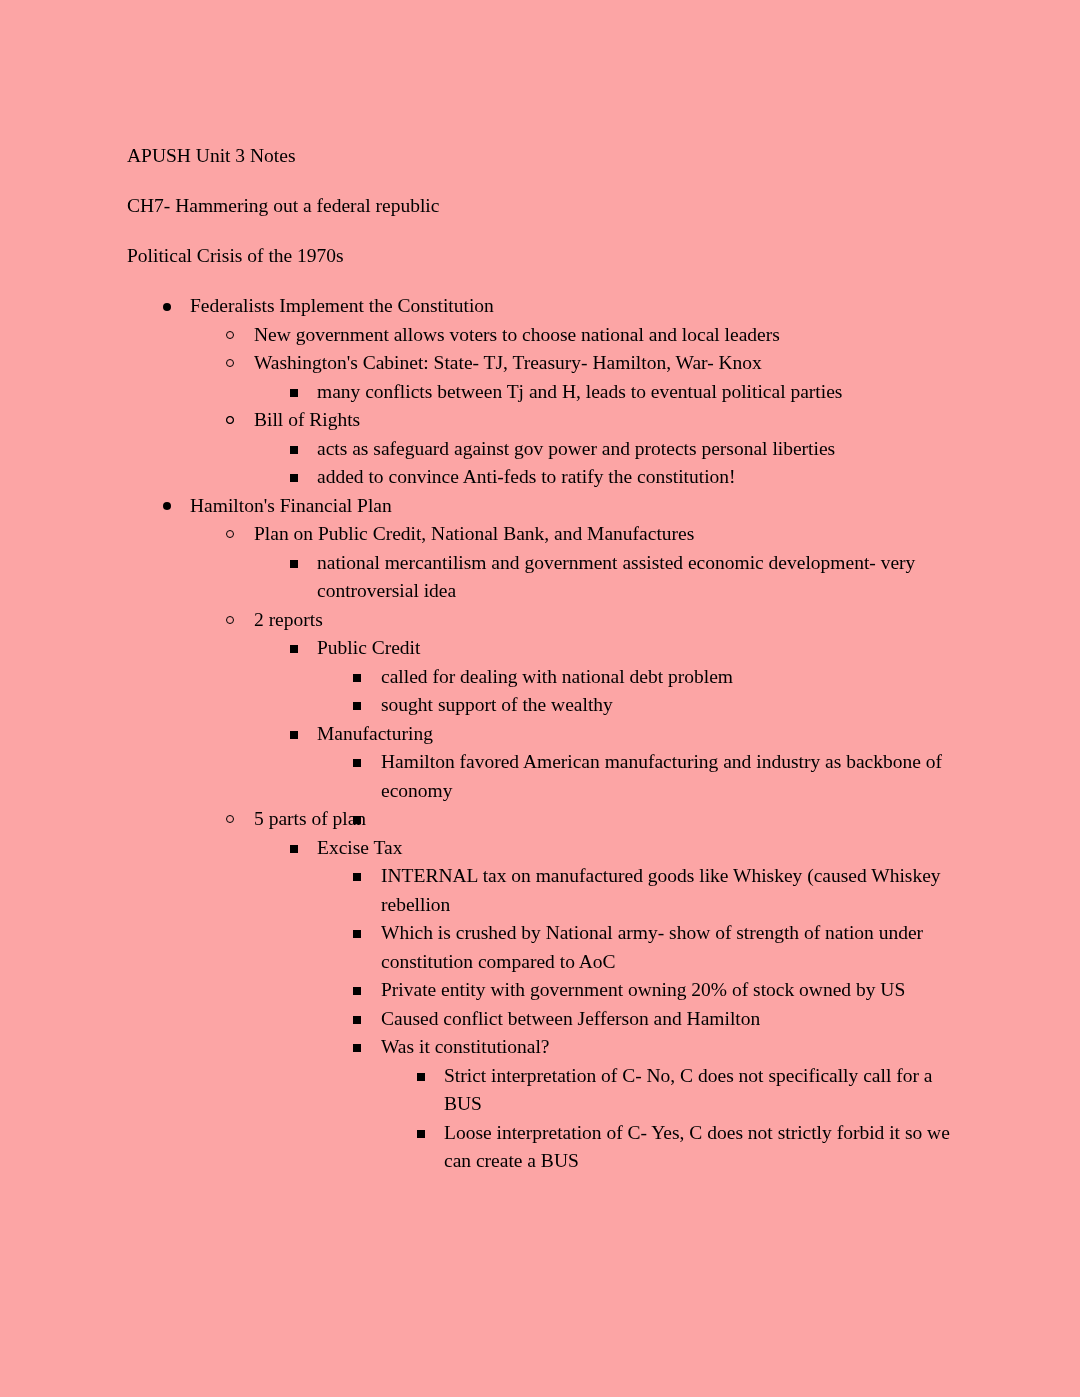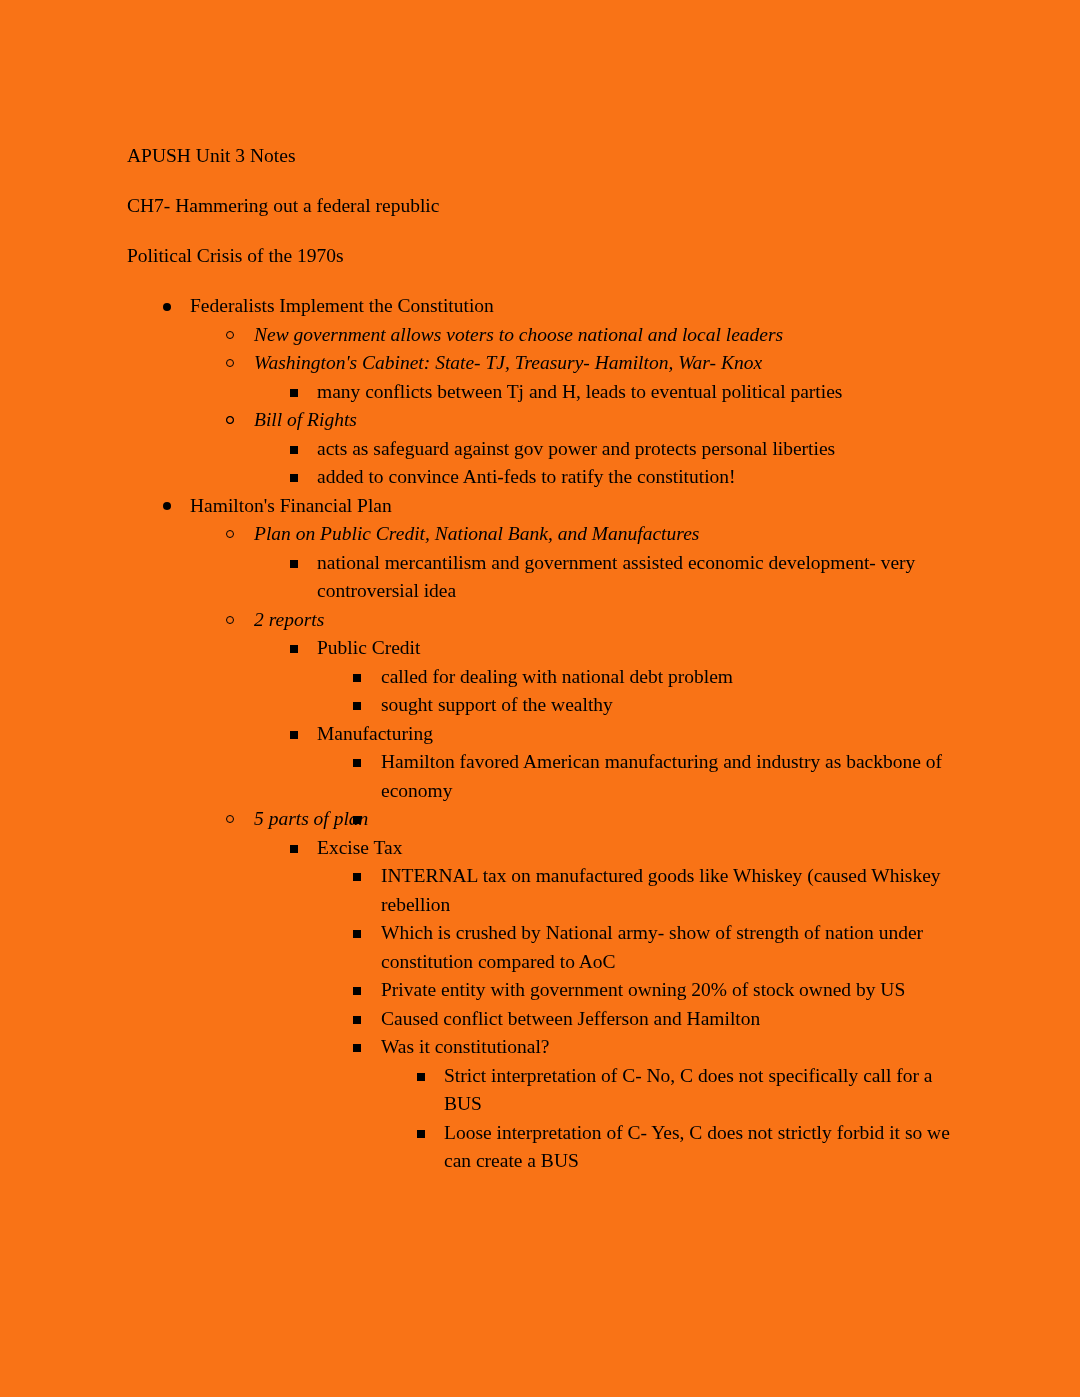--- a/index.html
+++ b/index.html
@@ -15,36 +15,36 @@
     color: #000000;
     font-size: 19.5px;
     line-height: 28.5px;
     -webkit-font-smoothing: antialiased;
   }
   .page {
     box-sizing: border-box;
     width: 1080px;
     height: 1397px;
     padding: 142px 120px 0 127px;
-    background: #f97316;
+    background: #fca5a5;
   }
   .docline {
     margin: 0 0 21.5px 0;
     padding: 0;
   }
   .notes-list {
     margin: 0;
     padding: 0;
   }
   .li {
     position: relative;
     margin: 0;
   }
   .lvl1 { padding-left: 63px;  }
-  .lvl2 { padding-left: 127px; font-style: italic; }
+  .lvl2 { padding-left: 127px; }
   .lvl3 { padding-left: 190px; }
   .lvl4 { padding-left: 254px; }
   .lvl5 { padding-left: 317px; }
   .lvl1 > .marker { left: 36px;  }
   .lvl2 > .marker { left: 99px;  }
   .lvl3 > .marker { left: 163px; }
   .lvl4 > .marker { left: 226px; }
   .lvl5 > .marker { left: 290px; }
   .marker {
     position: absolute;

